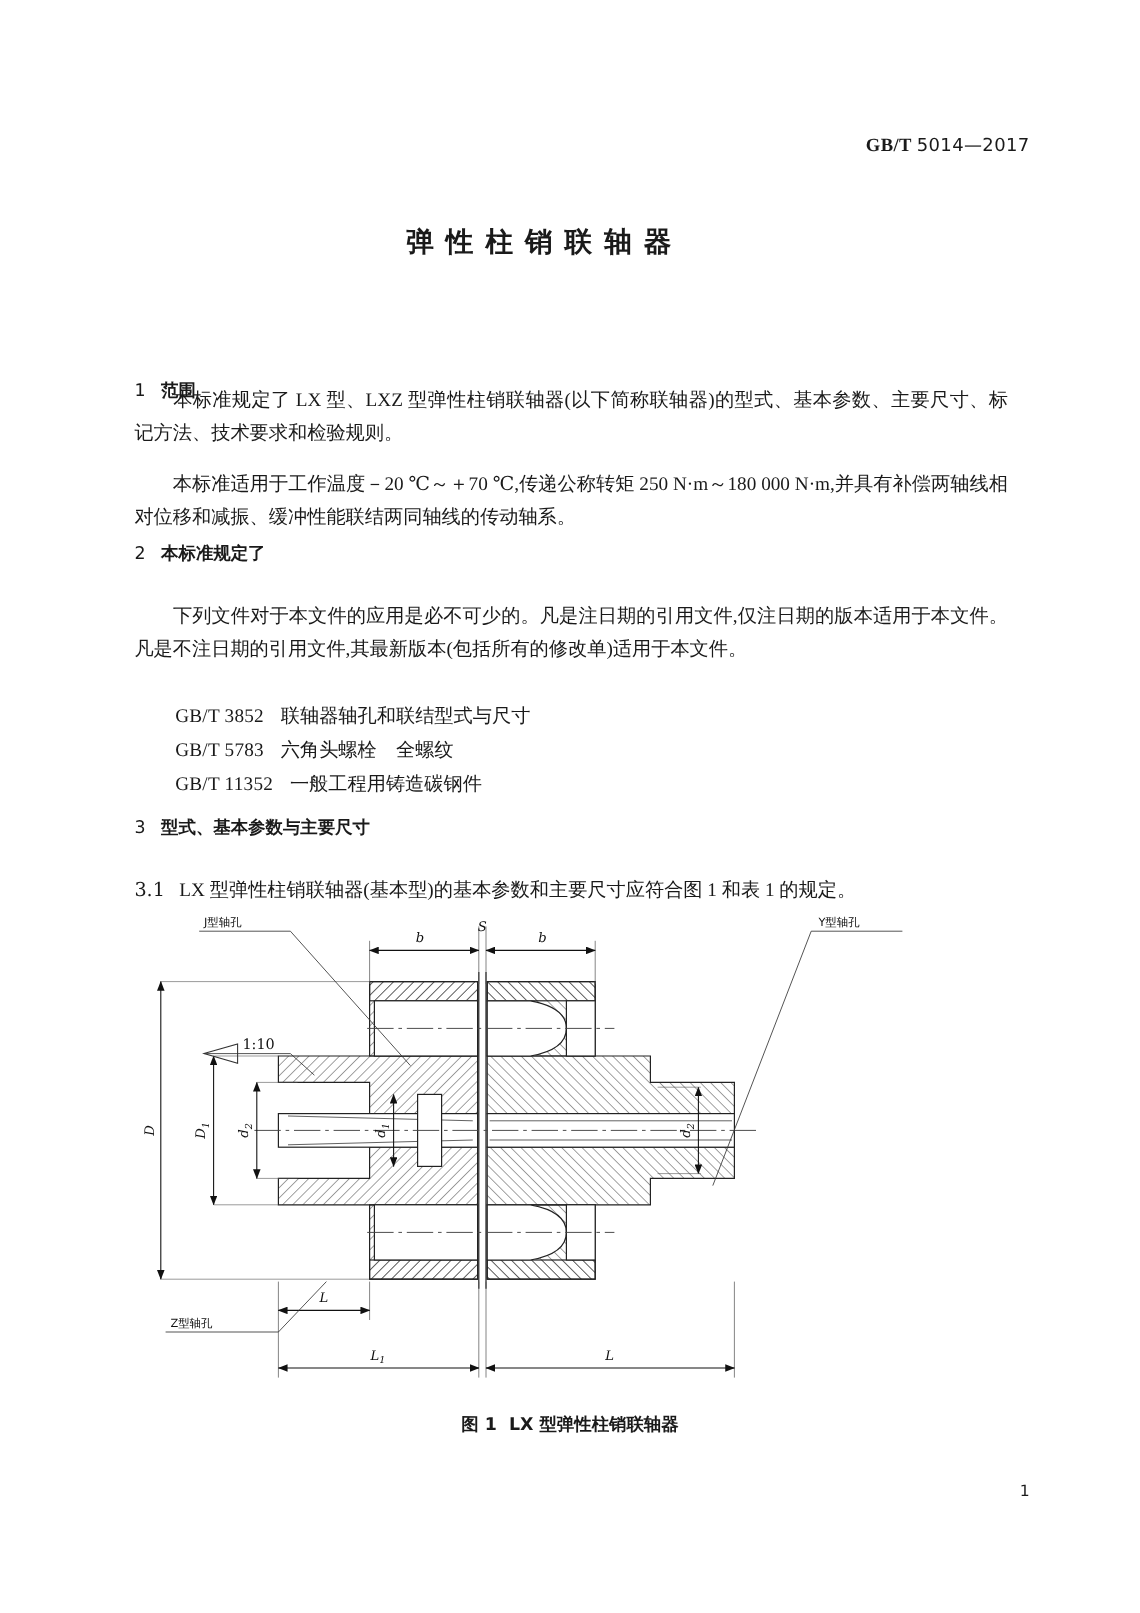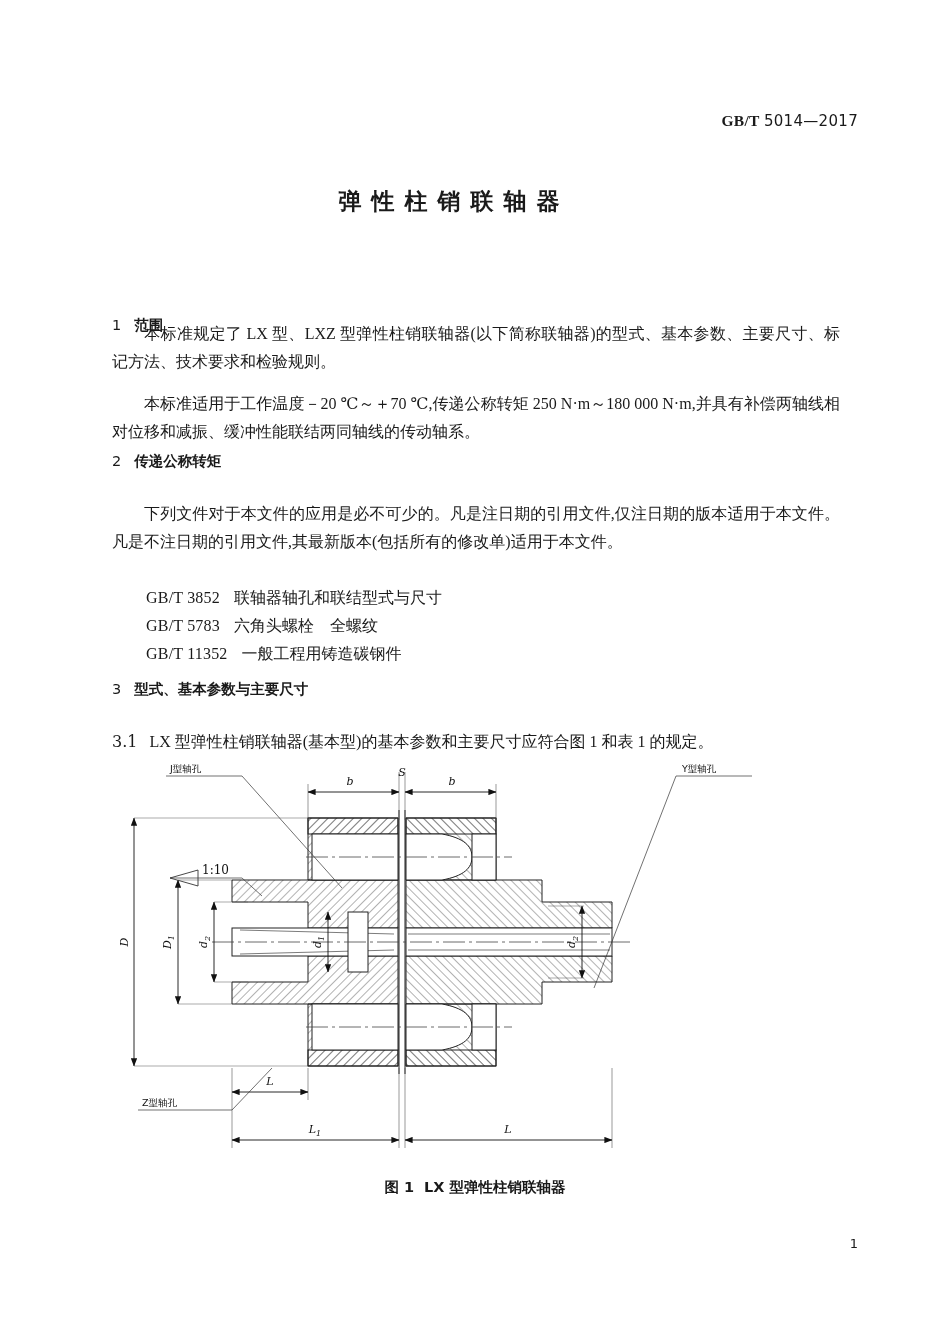--- a/index.html
+++ b/index.html
@@ -132,21 +132,21 @@
 
   <div class="h2" style="top:272px;margin-top:44px;">
     <span class="numlbl">1</span><span class="gap"></span><span>范围</span>
   </div>
 
   <div class="para" style="top:320px;"><span class="ind"></span><span>本标准规定了 LX 型、LXZ 型弹性柱销联轴器(以下简称联轴器)的型式、基本参数、主要尺寸、标记方法、技术要求和检验规则。</span></div>
 
   <div class="para" style="top:376px;margin-top:14px;"><span class="ind"></span><span>本标准适用于工作温度－20 ℃～＋70 ℃,传递公称转矩 250 N·m～180 000 N·m,并具有补偿两轴线相对位移和减振、缓冲性能联结两同轴线的传动轴系。</span></div>
 
   <div class="h2" style="top:452px;">
-    <span class="numlbl">2</span><span class="gap"></span><span>传递公称转矩</span>
+    <span class="numlbl">2</span><span class="gap"></span><span>本标准规定了</span>
   </div>
 
   <div class="para" style="top:500px;"><span class="ind"></span><span>下列文件对于本文件的应用是必不可少的。凡是注日期的引用文件,仅注日期的版本适用于本文件。凡是不注日期的引用文件,其最新版本(包括所有的修改单)适用于本文件。</span></div>
 
   <div class="ref-line" style="top:584px;">
     <span class="code">GB/T 3852</span><span class="sp"></span><span>联轴器轴孔和联结型式与尺寸</span>
   </div>
   <div class="ref-line" style="top:612px;">
     <span class="code">GB/T 5783</span><span class="sp"></span><span>六角头螺栓　全螺纹</span>
   </div>

